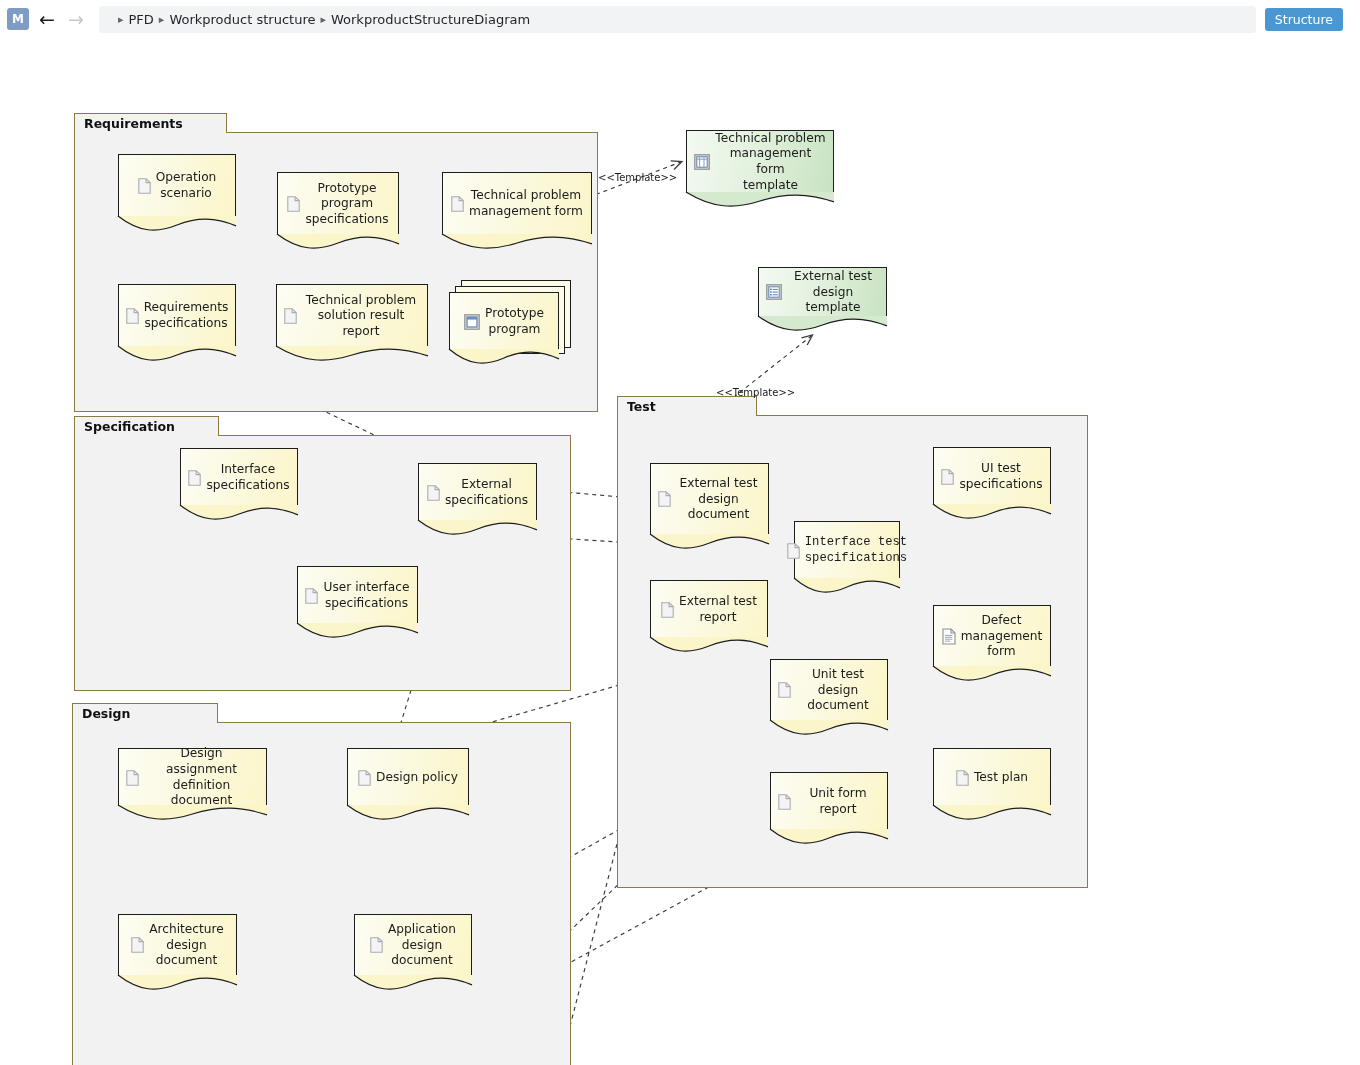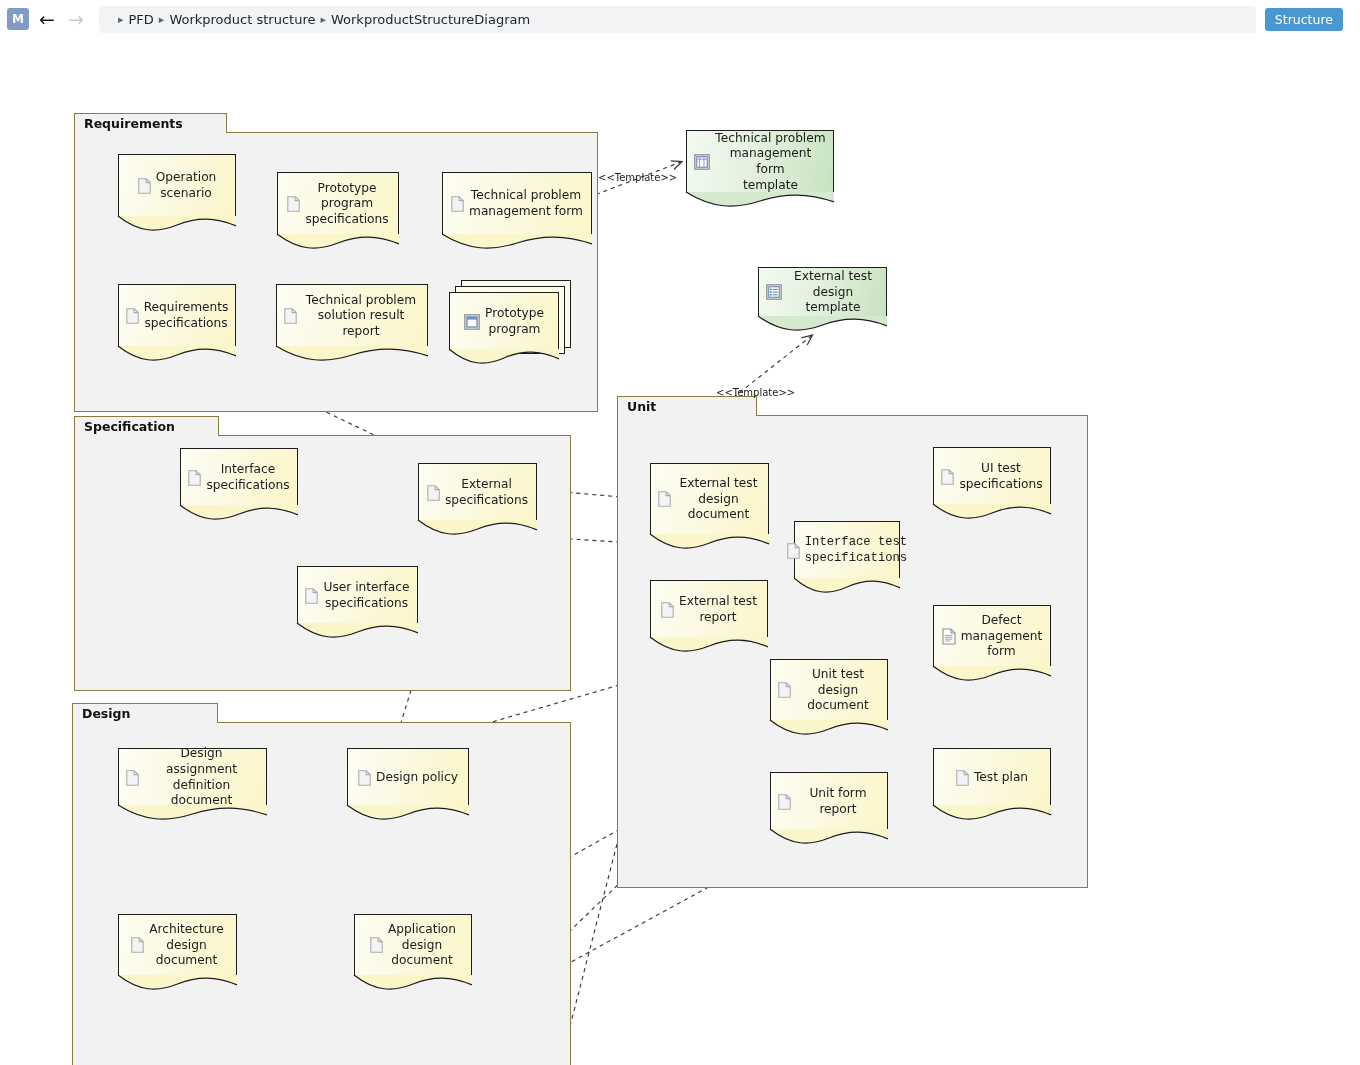--- a/index.html
+++ b/index.html
@@ -280,21 +280,21 @@
     <div class="pkg" style="left: 74px; top: 377px; width: 497px; height: 275px;">
       <div class="pkg-body" style="width: 497px; height: 256px;"></div>
       <div class="pkg-tab" style="width: 145px;">Specification</div>
     </div>
     <div class="pkg" style="left: 72px; top: 664px; width: 499px; height: 383px;">
       <div class="pkg-body" style="width: 499px; height: 364px;"></div>
       <div class="pkg-tab" style="width: 146px;">Design</div>
     </div>
     <div class="pkg" style="left: 617px; top: 357px; width: 471px; height: 492px;">
       <div class="pkg-body" style="width: 471px; height: 473px;"></div>
-      <div class="pkg-tab" style="width: 140px;">Unit</div>
+      <div class="pkg-tab" style="width: 140px;">Test</div>
     </div>
     <div class="artifact" style="left: 118px; top: 115px; width: 118px; height: 63px;">
       <div class="label-wrap">
         <span>
           <svg class="ico" width="13" height="16" viewBox="0 0 13 16">
             <path d="M0.8 0.8h7.3L12.2 4.6V15.2H0.8z" fill="#f4f4f4" stroke="#a9adb3" stroke-width="1.1"></path>
             <path d="M8.1 0.8v3.8h4.1" fill="none" stroke="#a9adb3" stroke-width="1.1"></path>
           </svg>
         </span>
         <span class="node-label">Operation<br>scenario</span>

